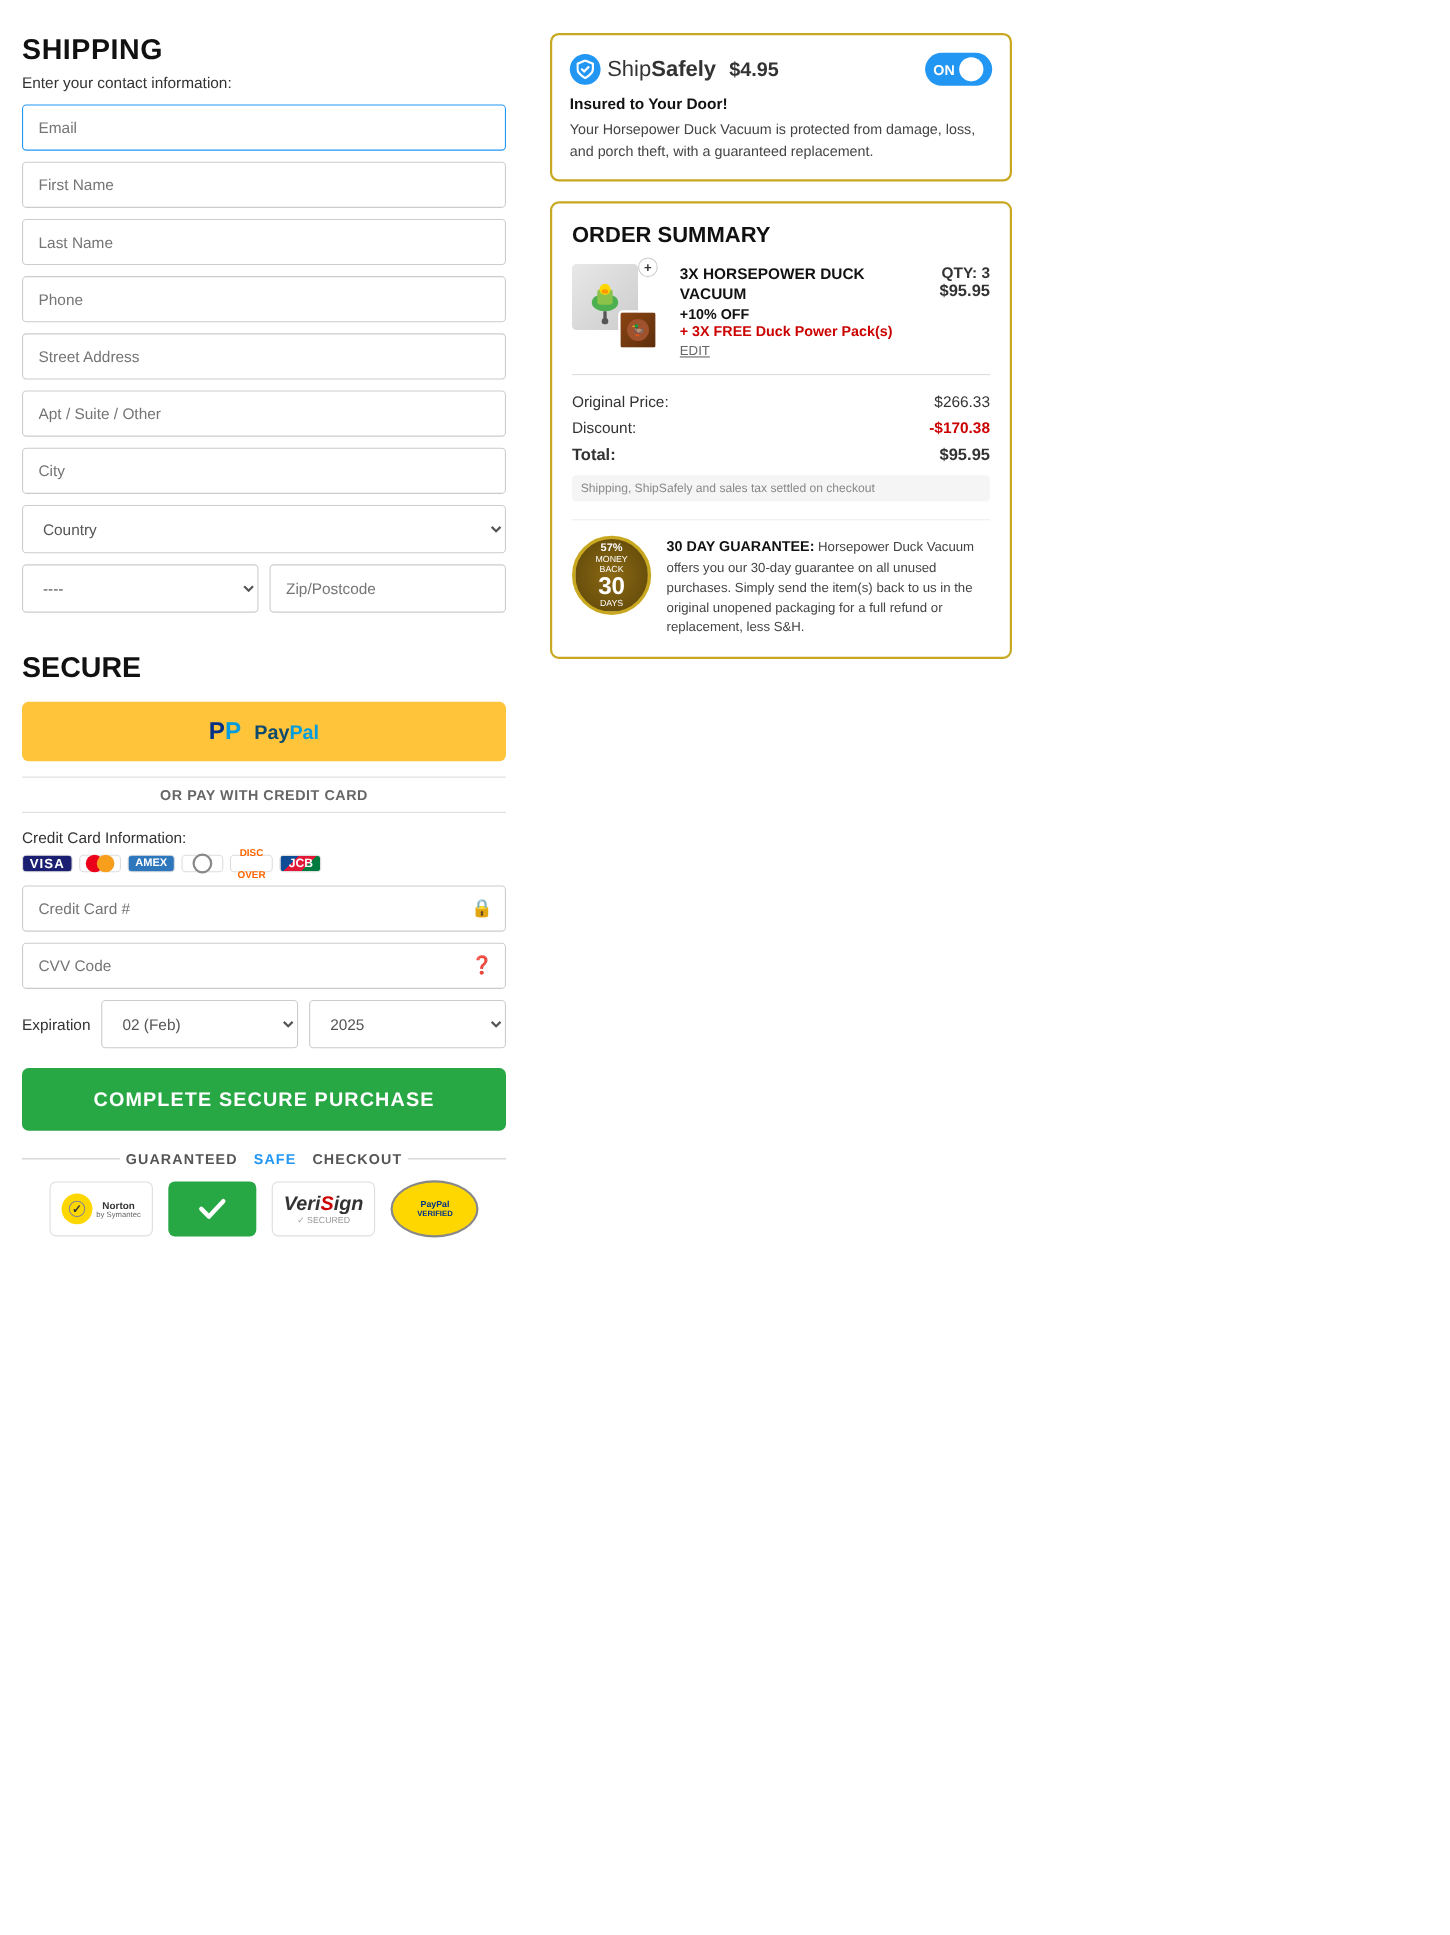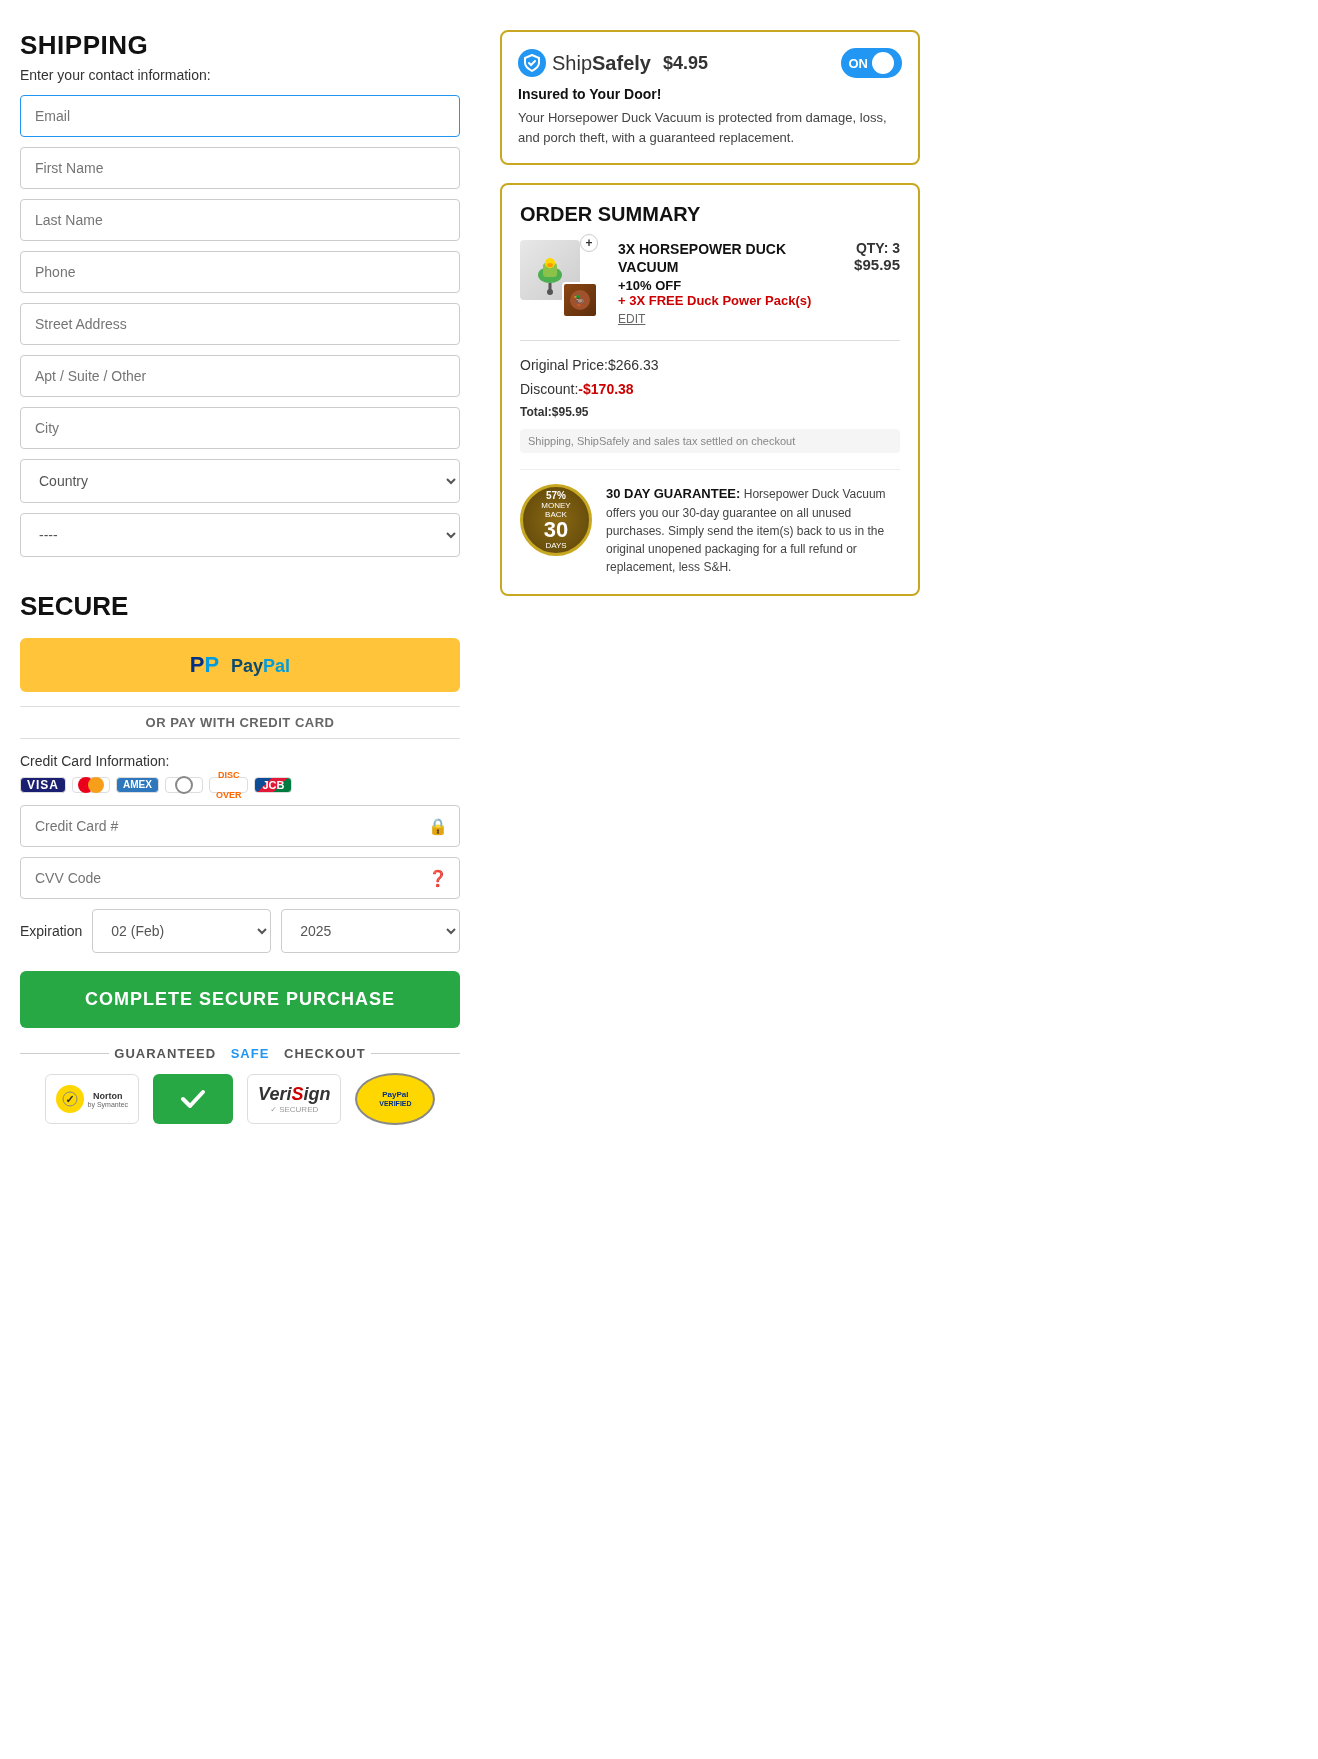--- a/index.html
+++ b/index.html
@@ -95,22 +95,22 @@
     .product-discount { font-size: 13px; font-weight: 700; color: #111; }
     .product-free { font-size: 13px; color: #CC0000; font-weight: 700; }
     .product-free span { color: #CC0000; }
     .product-edit { font-size: 12px; color: #666; text-decoration: underline; cursor: pointer; margin-top: 4px; display: block; }
 
     .product-qty-price { text-align: right; }
     .product-qty { font-size: 14px; font-weight: 700; }
     .product-price { font-size: 15px; font-weight: 700; }
 
     .order-totals { border-top: 1px solid #ddd; padding-top: 12px; }
-    .total-row { display: flex; justify-content: flex-start; padding: 4px 0; font-size: 14px; }
-    .total-row.bold { font-weight: 900; font-size: 12px; }
+    .total-row { display: flex; justify-content: space-between; padding: 4px 0; font-size: 14px; }
+    .total-row.bold { font-weight: 900; font-size: 15px; }
     .discount-val { color: #CC0000; font-weight: 700; }
     .settled-note { font-size: 11px; color: #888; margin-top: 6px; background: #f5f5f5; padding: 6px 8px; border-radius: 4px; }
 
     .guarantee-row { display: flex; gap: 14px; align-items: flex-start; margin-top: 16px; border-top: 1px solid #eee; padding-top: 14px; }
     .guarantee-badge { flex-shrink: 0; width: 72px; height: 72px; border-radius: 50%; background: radial-gradient(circle, #8B6914, #5c4509); border: 3px solid #C8A820; display: flex; flex-direction: column; align-items: center; justify-content: center; color: #fff; }
     .g-pct { font-size: 10px; font-weight: 700; }
     .g-money { font-size: 8px; }
     .g-back { font-size: 8px; }
     .g-days { font-size: 22px; font-weight: 900; line-height: 1; }
     .g-days-label { font-size: 8px; }
@@ -145,20 +145,21 @@
     <div class="row-two">
       <select class="form-field">
         <option>----</option>
         <option>Alabama</option>
         <option>Alaska</option>
         <option>Arizona</option>
         <option>California</option>
         <option>New York</option>
         <option>Texas</option>
       </select>
+      <input class="form-field" type="text" placeholder="Zip/Postcode" style="">
     </div>
 
     
     <h2 class="payment-title">SECURE</h2>
 
     <button class="paypal-btn">
       <span class="pp-logo">
         <b style="color:#003087">P</b><span style="color:#009CDE">P</span>
         &nbsp;<span style="color:#0c4a6e; font-size:18px;">Pay</span><span style="color:#009CDE; font-size:18px;">Pal</span>
       </span>

